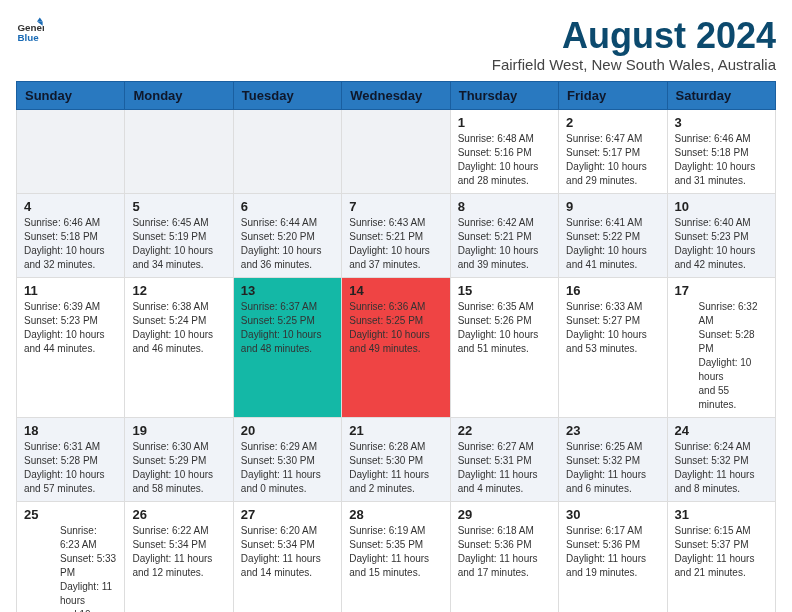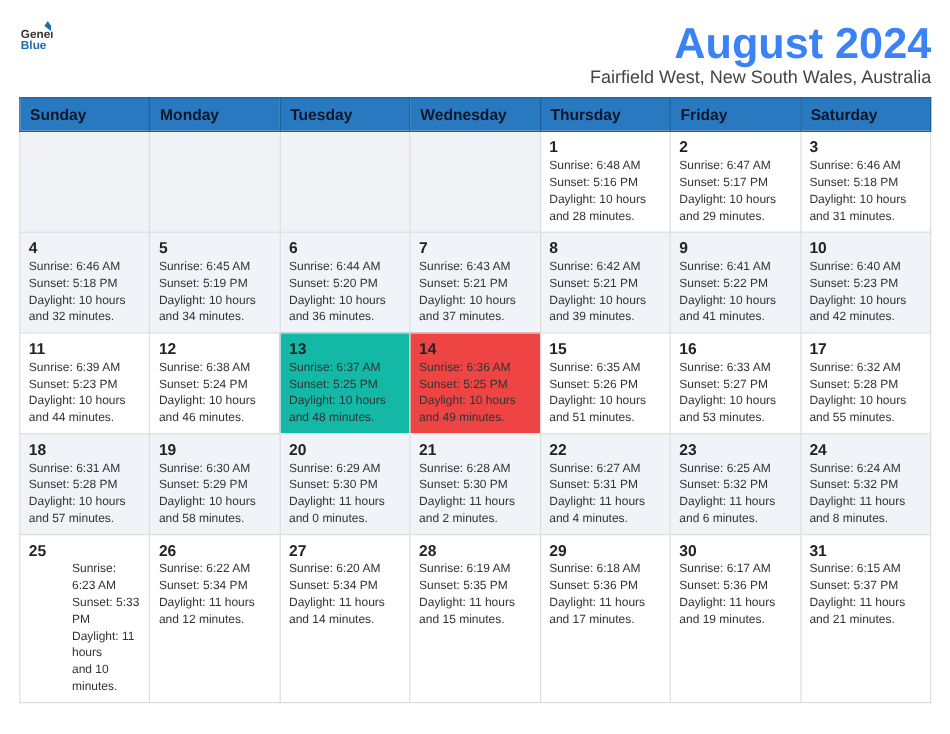--- a/index.html
+++ b/index.html
@@ -24,21 +24,21 @@
     .logo-icon {
       width: 28px;
       height: 28px;
     }
     .title-area {
       text-align: right;
     }
     .main-title {
       font-size: 36px;
       font-weight: bold;
-      color: #3b82f6;
+      color: #0c4a6e;
       line-height: 1.1;
     }
     .subtitle {
       font-size: 15px;
       color: #444;
     }
     .calendar {
       width: 100%;
       border-collapse: collapse;
       border: 1px solid #ccc;
@@ -231,21 +231,21 @@
         </td>
         <td style="background: rgb(255, 255, 255);">
           <span class="day-number">16</span>
           <div class="day-info" style="white-space: pre-line;">Sunrise: 6:33 AM
 Sunset: 5:27 PM
 Daylight: 10 hours
 and 53 minutes.</div>
         </td>
         <td style="background: rgb(255, 255, 255);">
           <span class="day-number">17</span>
-          <div class="day-info" style="white-space: pre-line;">Sunrise: 6:32 AM
+          <div class="day-info" style="white-space: pre-line; margin-left: 24px;">Sunrise: 6:32 AM
 Sunset: 5:28 PM
 Daylight: 10 hours
 and 55 minutes.</div>
         </td>
       </tr>
       <tr>
         <td style="background: rgb(240, 243, 248);">
           <span class="day-number">18</span>
           <div class="day-info" style="white-space: pre-line;">Sunrise: 6:31 AM
 Sunset: 5:28 PM

